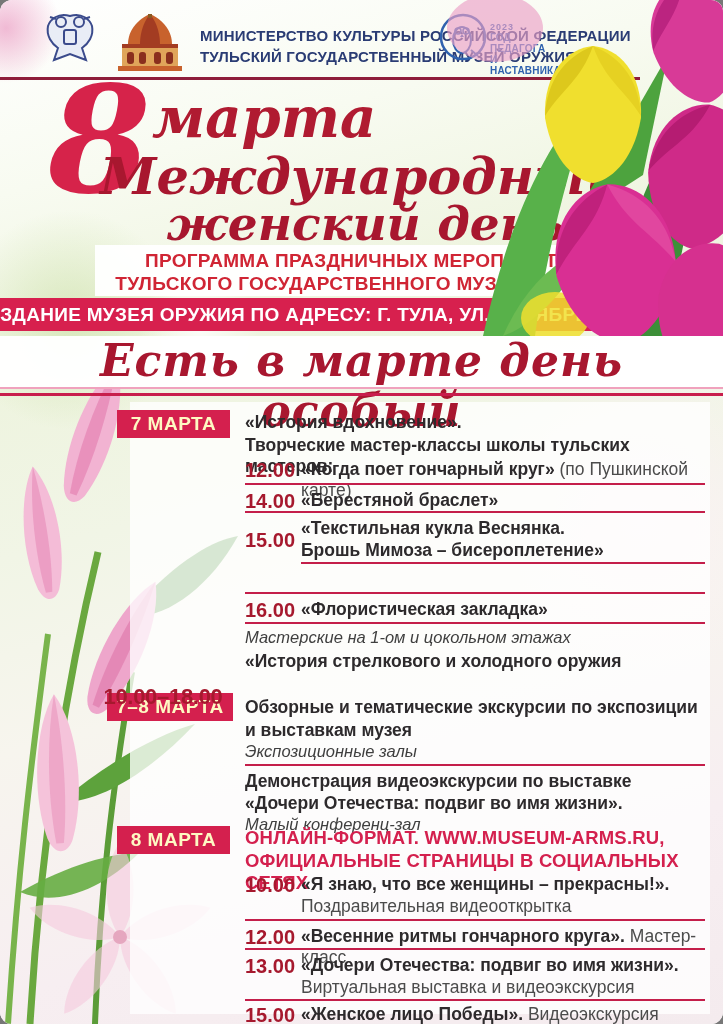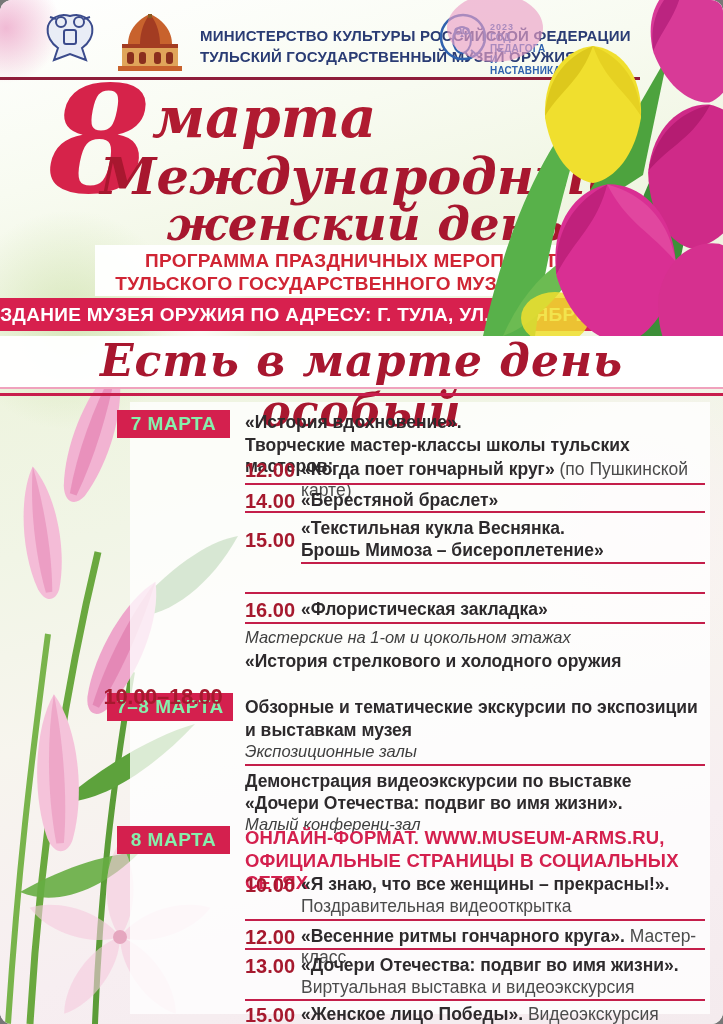--- a/index.html
+++ b/index.html
@@ -32,21 +32,21 @@
   .program-banner div{font-size:19px;font-weight:700;color:#d02534;line-height:23px;letter-spacing:.3px;}
   .address-banner{position:absolute;left:0;top:298px;width:665px;height:33px;background:#d7204e;z-index:2;
       color:#fff;font-size:19px;font-weight:700;text-align:center;line-height:33px;letter-spacing:.3px;}
   .slogan-band{position:absolute;left:0;top:336px;width:723px;height:51px;background:rgba(255,255,255,.97);
       z-index:4;border-bottom:2px solid #f0a2bd;text-align:center;}
   .slogan-band .script{font-size:44px;color:#a8172f;line-height:50px;letter-spacing:1px;}
   .slogan-rule{position:absolute;left:0;top:393px;width:723px;height:3px;background:#c81e4c;z-index:4;}
   
   .panel{position:absolute;left:130px;top:402px;width:580px;height:612px;background:rgba(255,255,255,.78);z-index:2;}
   .content{position:absolute;inset:0;z-index:5;}
-  .day-badge{position:absolute;height:28px;background:#d4204e;color:#86efac;font-weight:700;font-size:19px;
+  .day-badge{position:absolute;height:28px;background:#d4204e;color:#fef9c3;font-weight:700;font-size:19px;
       text-align:center;line-height:28px;letter-spacing:.5px;}
   .hours{position:absolute;font-size:22px;font-weight:700;color:#a6192e;letter-spacing:-.3px;}
   .evt-time{position:absolute;left:245px;font-size:20px;font-weight:700;color:#a6192e;}
   .evt-head{position:absolute;left:245px;width:465px;font-size:17.5px;font-weight:700;color:#2d2a2c;}
   .evt-title{position:absolute;left:301px;width:410px;font-size:17.5px;color:#2d2a2c;}
   .b{font-weight:700;} .n{font-weight:400;color:#4c4c4c;}
   .evt-sub{position:absolute;left:301px;width:410px;font-size:17.5px;color:#4c4c4c;}
   .venue{position:absolute;left:245px;width:460px;font-size:16.5px;font-style:italic;color:#3f3f3f;}
   .rule{position:absolute;height:2px;background:#c41e4a;}
   .red-head{position:absolute;left:245px;width:465px;font-size:18.5px;font-weight:700;color:#d4204e;letter-spacing:.2px;}

